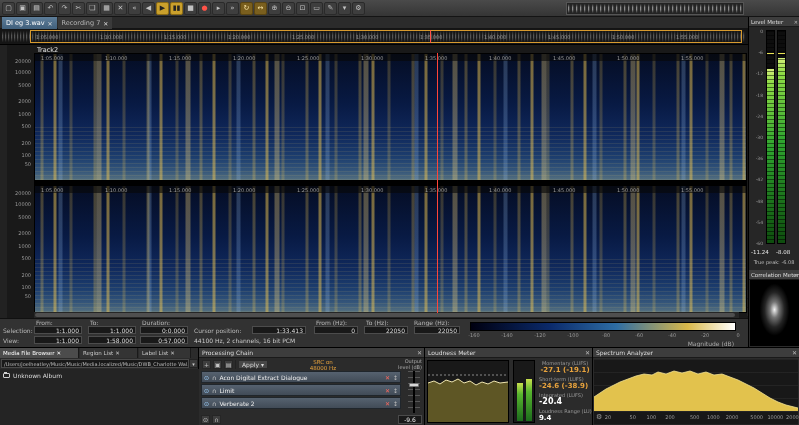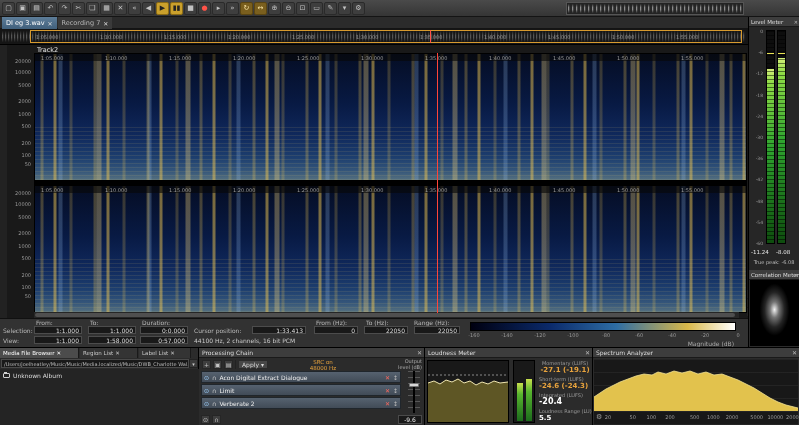--- a/index.html
+++ b/index.html
@@ -369,29 +369,29 @@
       <span class="lb" style="left:3px;height:38px"></span>
       <span class="lb" style="left:12px;height:42px"></span>
     </div>
     <div id="loudness-rows">
         <span class="lrow" style="display: block; text-align: center;">
           <span class="llabel">Momentary (LUFS)</span>
           <span class="lvalue" style="color: rgb(232, 163, 61);">-27.1 (-19.1)</span>
         </span>
         <span class="lrow" style="display: block;">
           <span class="llabel">Short-term (LUFS)</span>
-          <span class="lvalue" style="color: rgb(232, 163, 61);">-24.6 (-24.3)</span>
+          <span class="lvalue" style="color: rgb(232, 163, 61);">-24.6 (-38.9)</span>
         </span>
         <span class="lrow" style="display: block;">
           <span class="llabel">Integrated (LUFS)</span>
           <span class="lvalue" style="color: rgb(255, 255, 255);">-20.4</span>
         </span>
         <span class="lrow" style="display: block;">
           <span class="llabel">Loudness Range (LU)</span>
-          <span class="lvalue" style="color: rgb(255, 255, 255);">5.5</span>
+          <span class="lvalue" style="color: rgb(255, 255, 255);">9.4</span>
         </span>
       </div>
   </div>
 
   <div class="dock" style="left:593px;width:206px;border-right:none">
     <div class="dockhead">Spectrum Analyzer</div>
     <span class="dockx">✕</span>
     <div class="specbody">
       <svg width="204" height="52" viewBox="0 0 204 52">
         <path d="M0,52 L0,38 L6,34 L12,30 L18,27 L26,23 L34,20 L42,17 L50,15 L58,16 L64,13 L72,15 L80,12 L88,14 L96,12 L104,15 L112,13 L120,16 L128,15 L136,18 L144,21 L152,25 L160,29 L168,34 L176,39 L184,43 L192,46 L204,49 L204,52 Z" fill="#e2c24d"></path>

